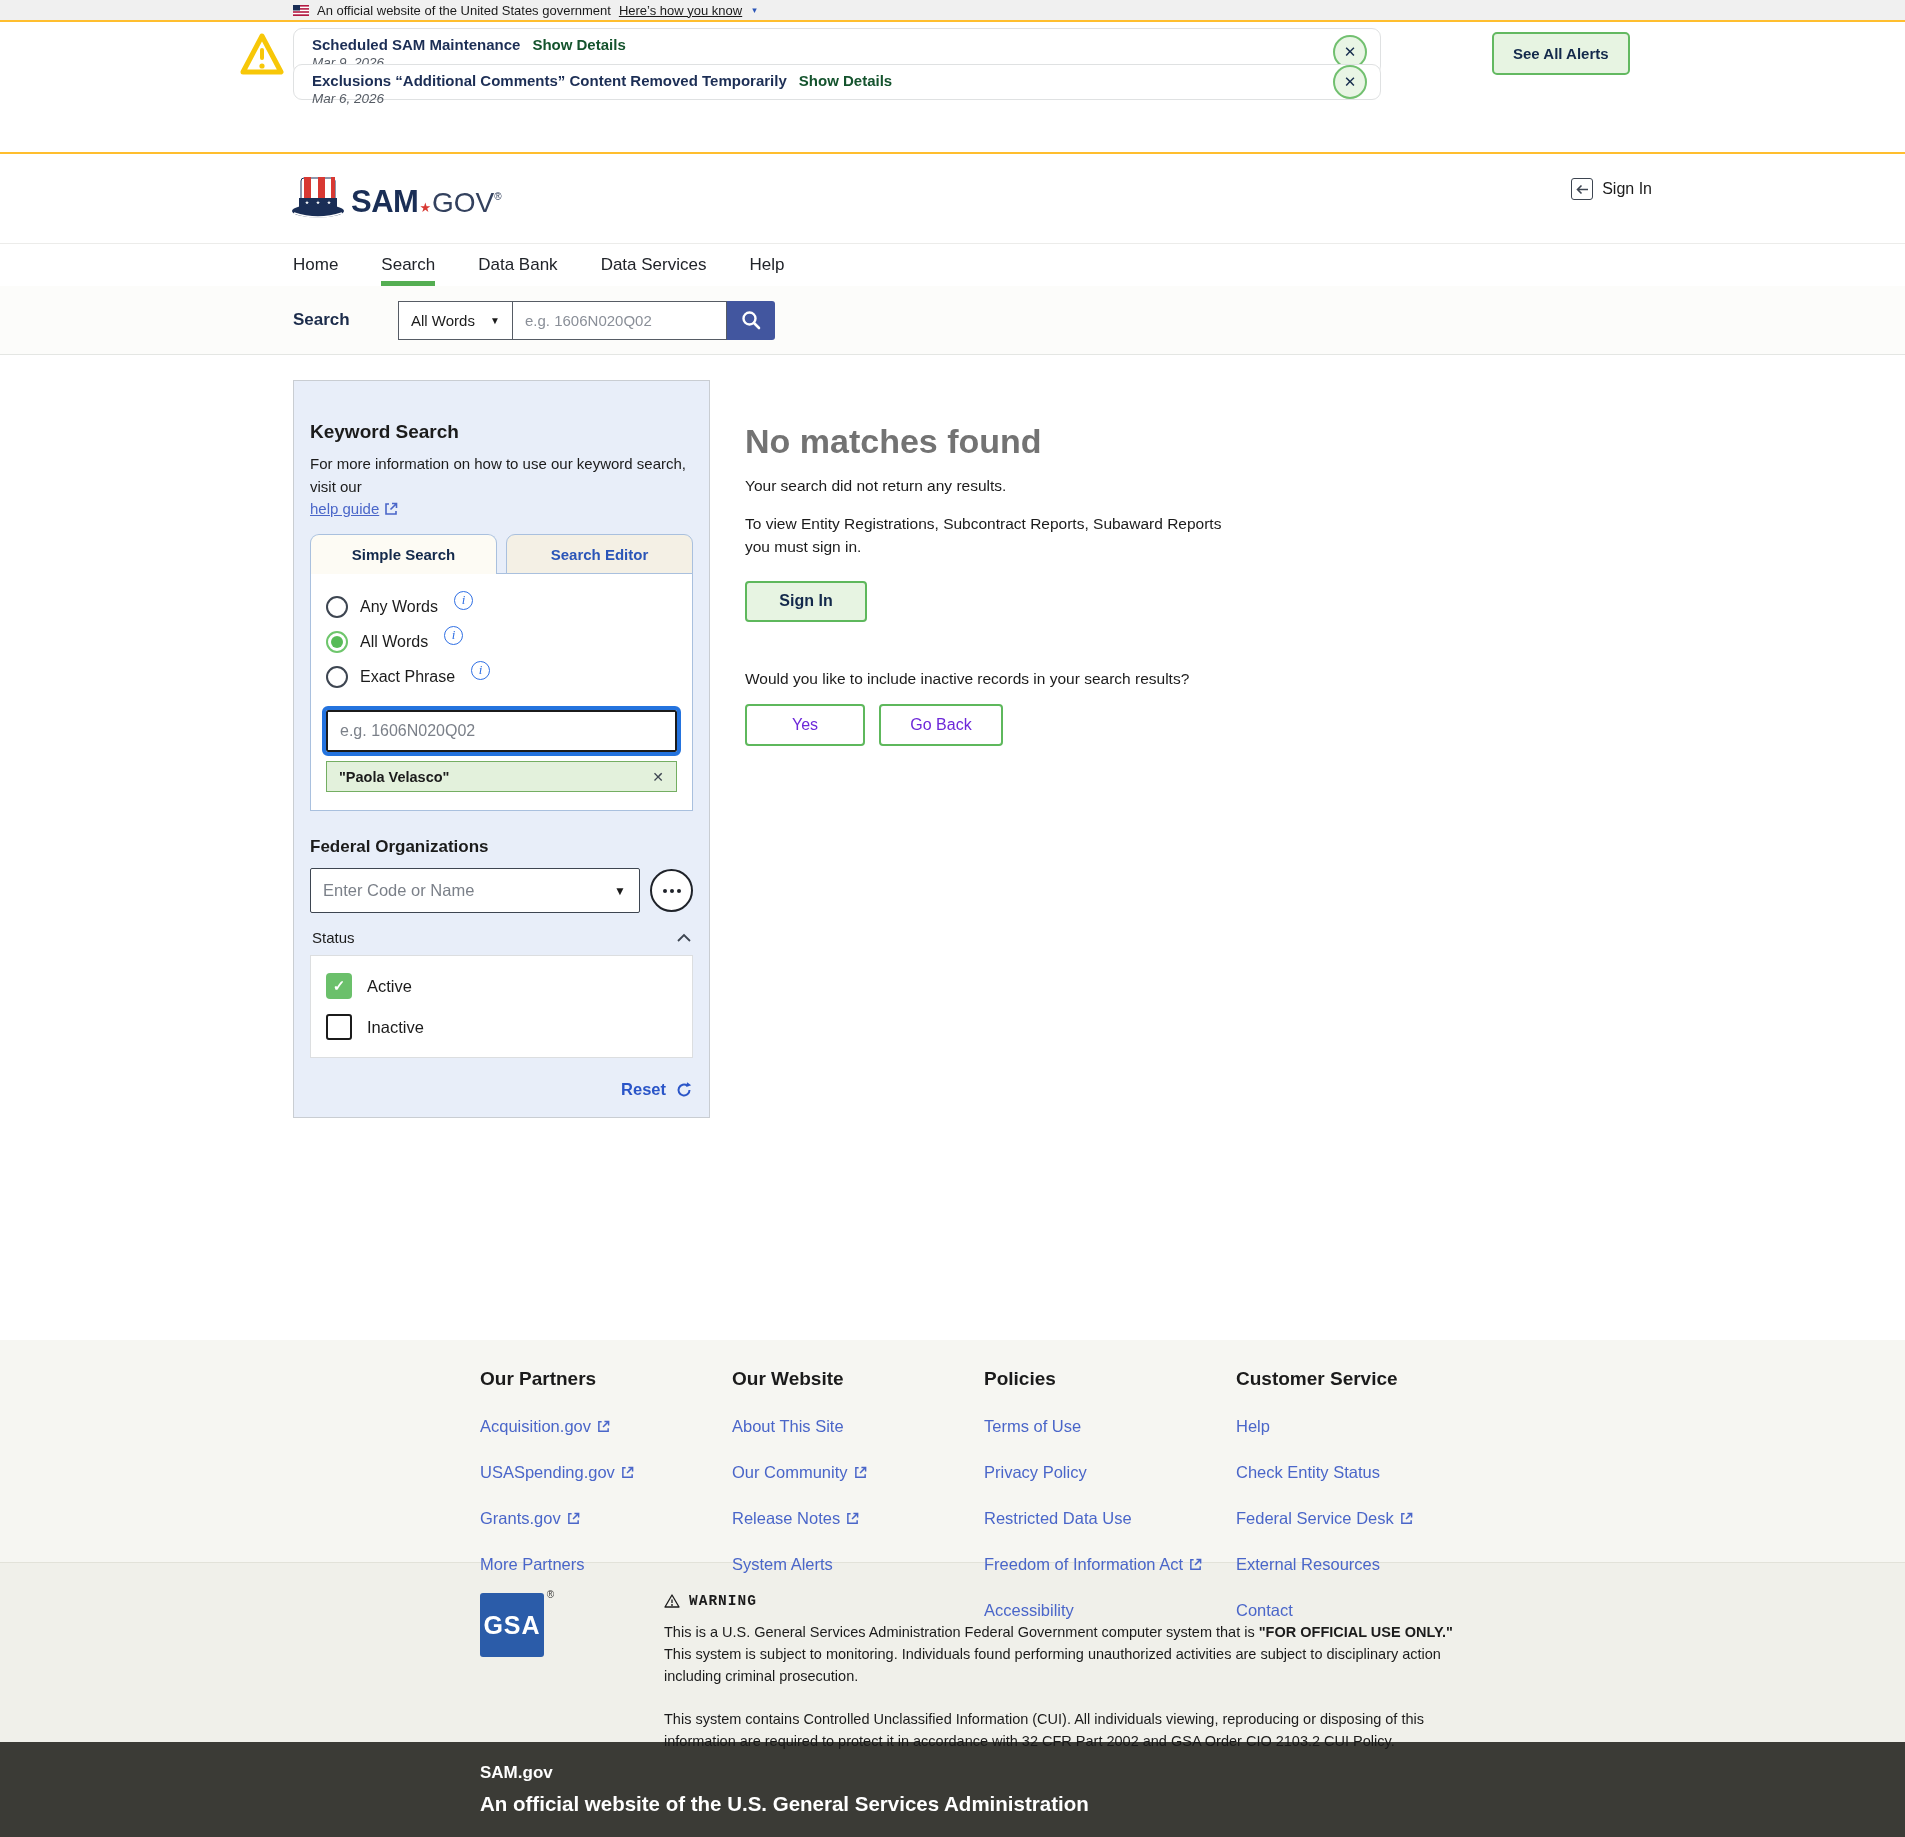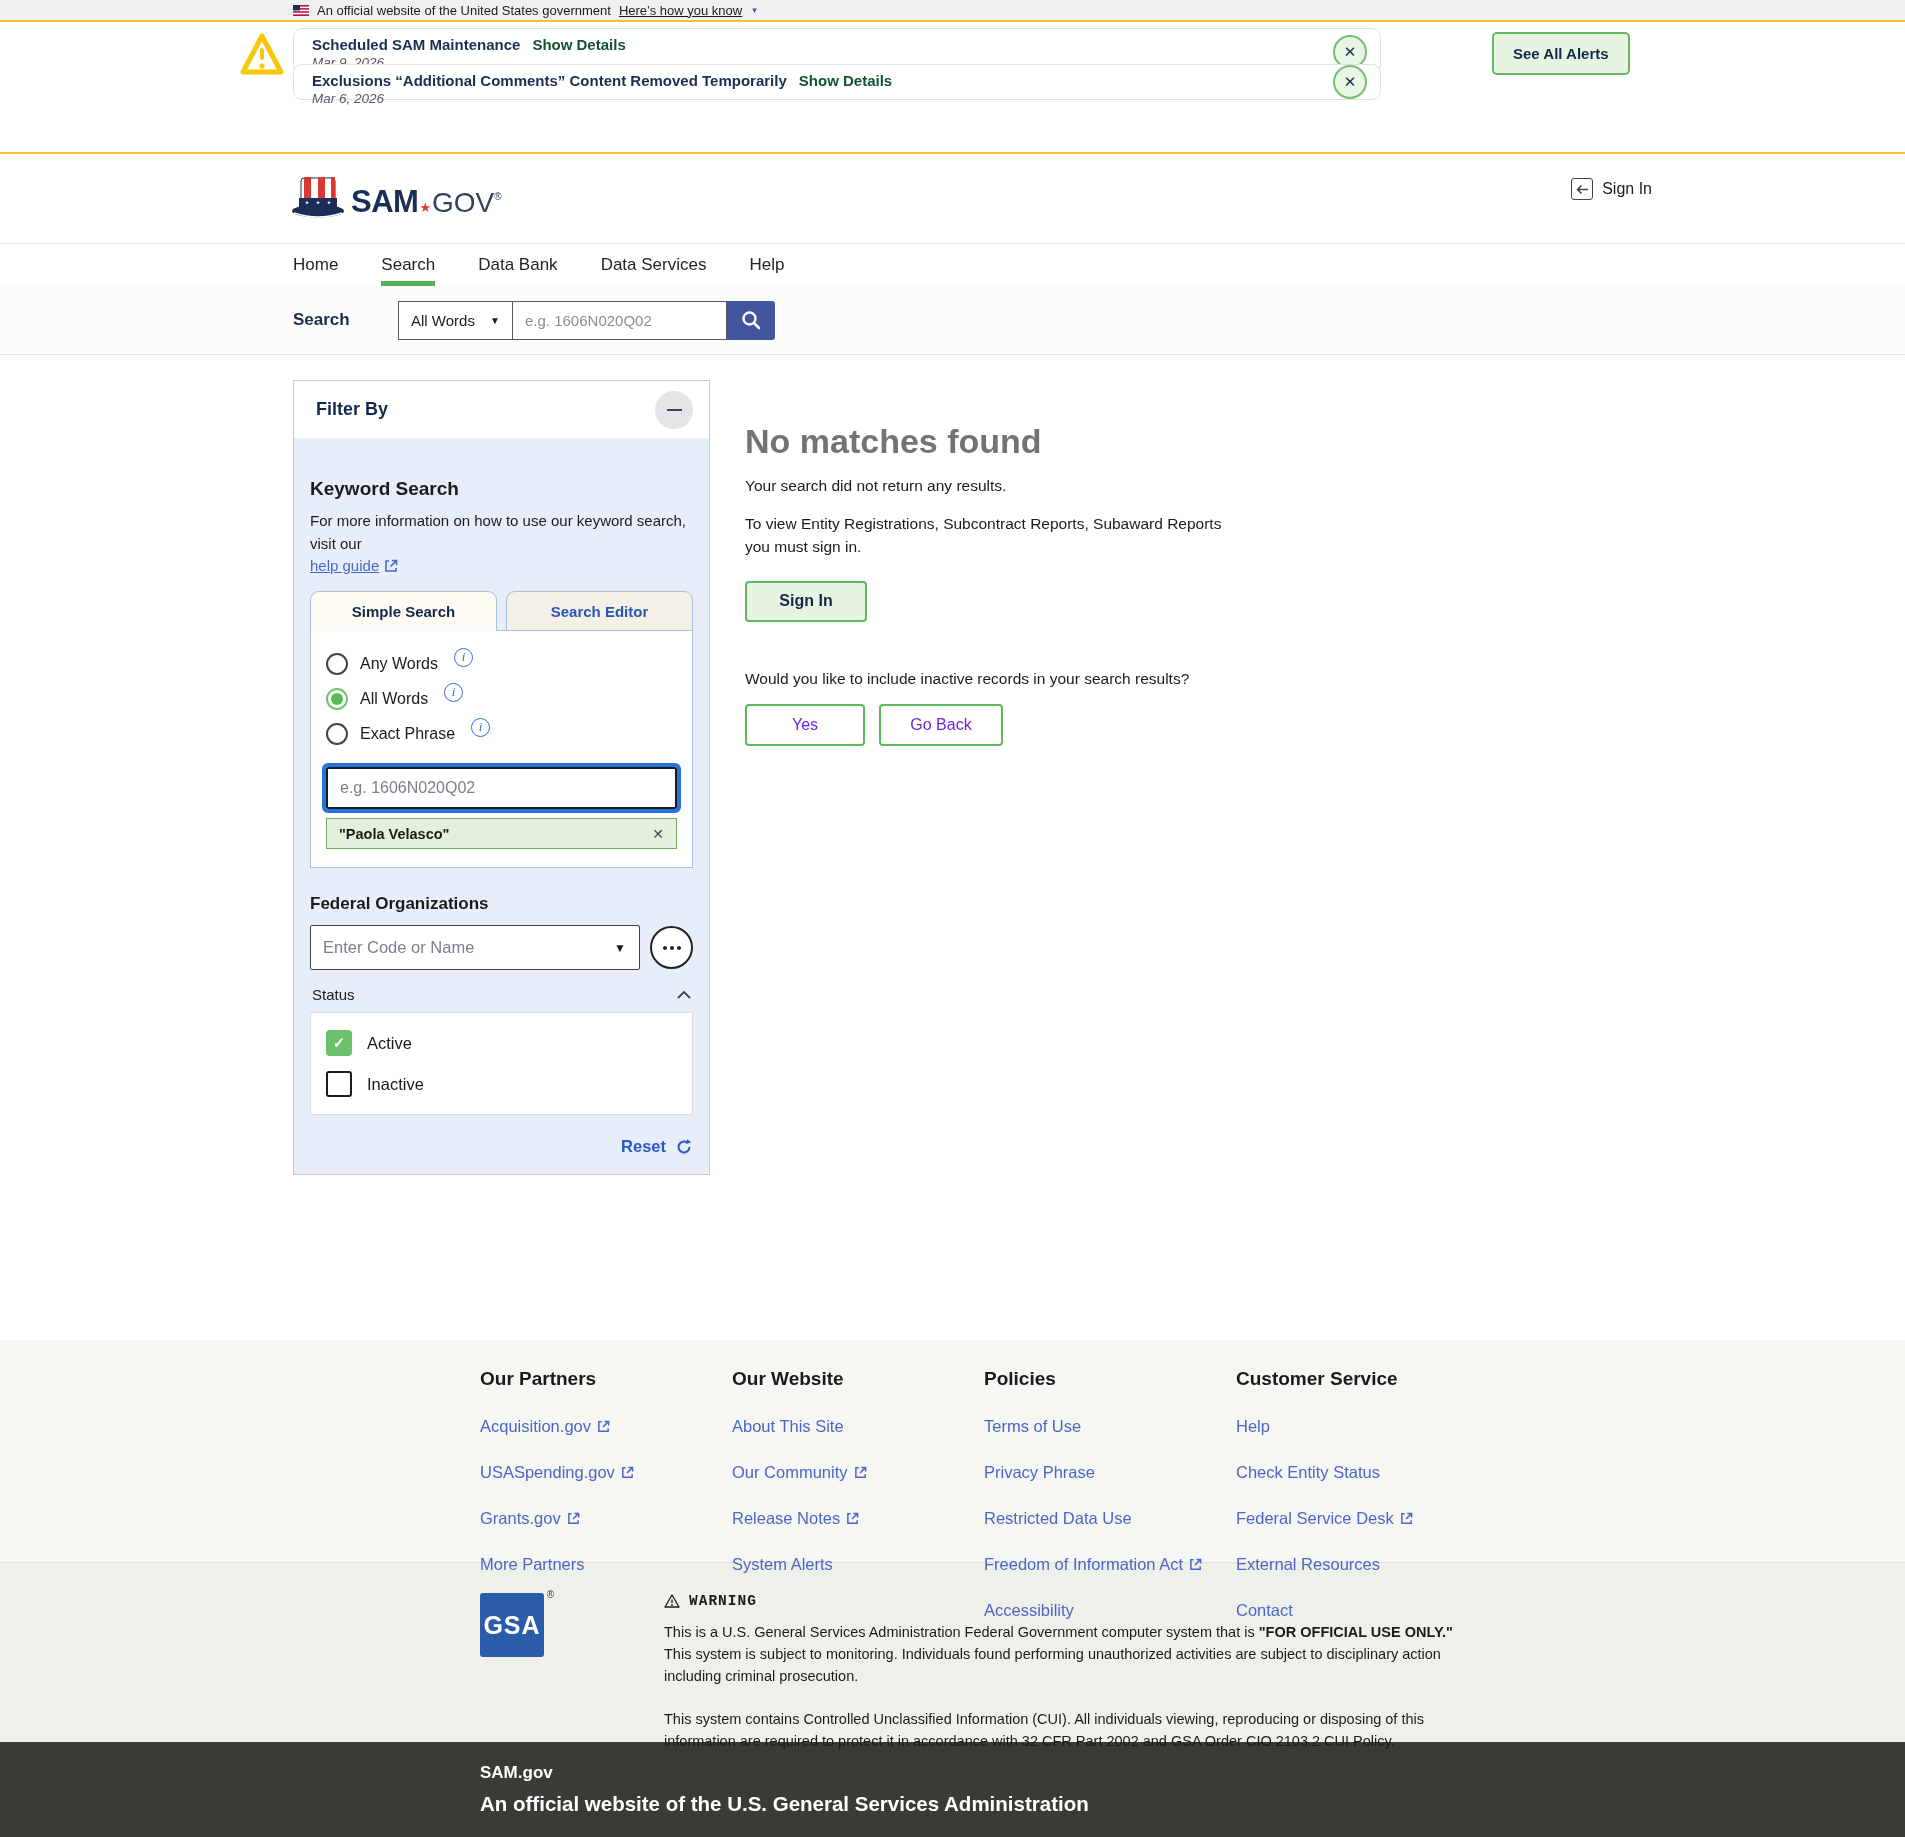--- a/index.html
+++ b/index.html
@@ -262,26 +262,20 @@
       <svg width="20" height="20" viewBox="0 0 20 20">
         <circle cx="8.5" cy="8.5" r="6" fill="none" stroke="#fff" stroke-width="2.4"></circle>
         <line x1="13" y1="13" x2="18" y2="18" stroke="#fff" stroke-width="2.6" stroke-linecap="round"></line>
       </svg>
     </button>
   </div>
 
   <div class="content">
 
     <aside class="filter-panel">
-      <div class="fp-header">
-        <span class="fp-title">Filter By</span>
-        <button class="collapse-btn">
-            <span></span>
-          </button>
-      </div>
       <div class="fp-body">
         <div class="kw-heading">Keyword Search</div>
         <div class="kw-info">
           <span>For more information on how to use our keyword search, visit our</span>
         </div>
         <a class="help-link">
           <span>help guide</span>
           <svg width="14" height="14" viewBox="0 0 14 14">
             <path d="M5 2 H2 V12 H12 V9" fill="none" stroke="#4a66c9" stroke-width="1.6"></path>
             <path d="M8 1.5 H12.5 V6 M12.5 1.5 L6.5 7.5" fill="none" stroke="#4a66c9" stroke-width="1.6"></path>
@@ -430,21 +424,21 @@
           </li>
       </ul>
     </div>
     <div class="f-col">
       <h4>Policies</h4>
       <ul>
         <li>
             <span>Terms of Use</span>
           </li>
         <li>
-            <span>Privacy Phrase</span>
+            <span>Privacy Policy</span>
           </li>
         <li>
             <span>Restricted Data Use</span>
           </li>
         <li>
             <span>Freedom of Information Act</span>
           <svg width="13" height="13" viewBox="0 0 14 14">
               <path d="M5 2 H2 V12 H12 V9" fill="none" stroke="#4a66c9" stroke-width="1.6"></path>
               <path d="M8 1.5 H12.5 V6 M12.5 1.5 L6.5 7.5" fill="none" stroke="#4a66c9" stroke-width="1.6"></path>
             </svg>

